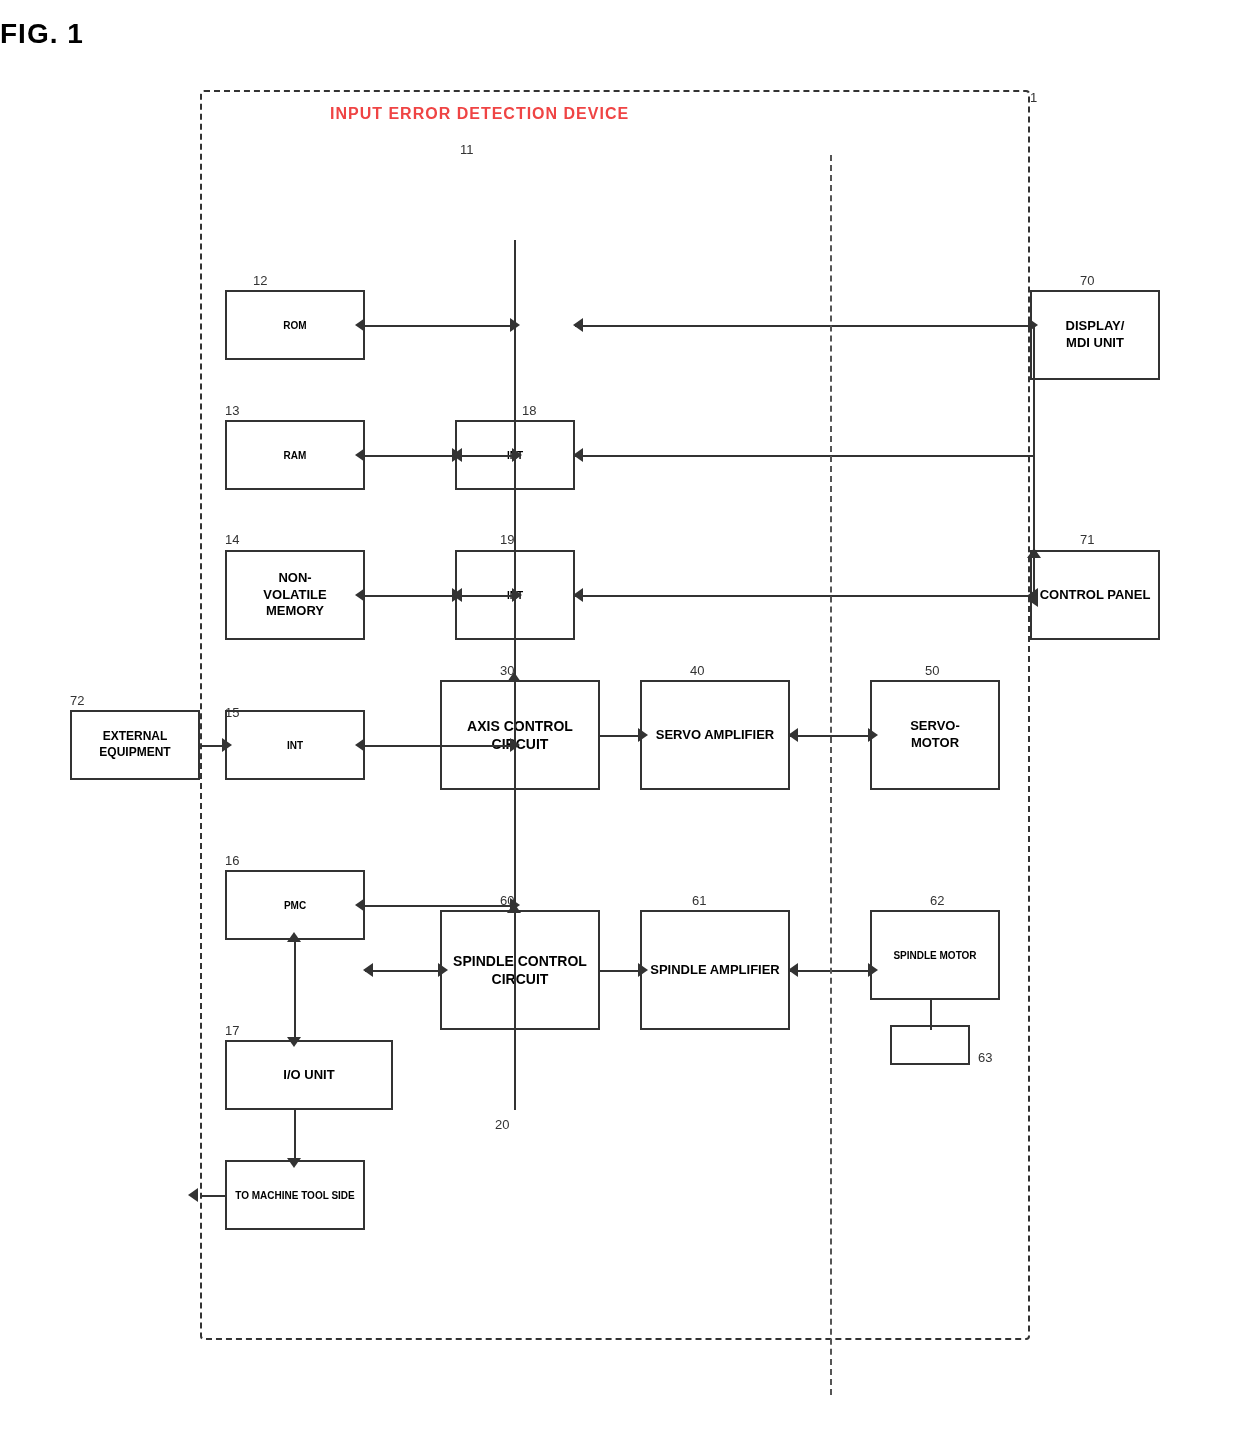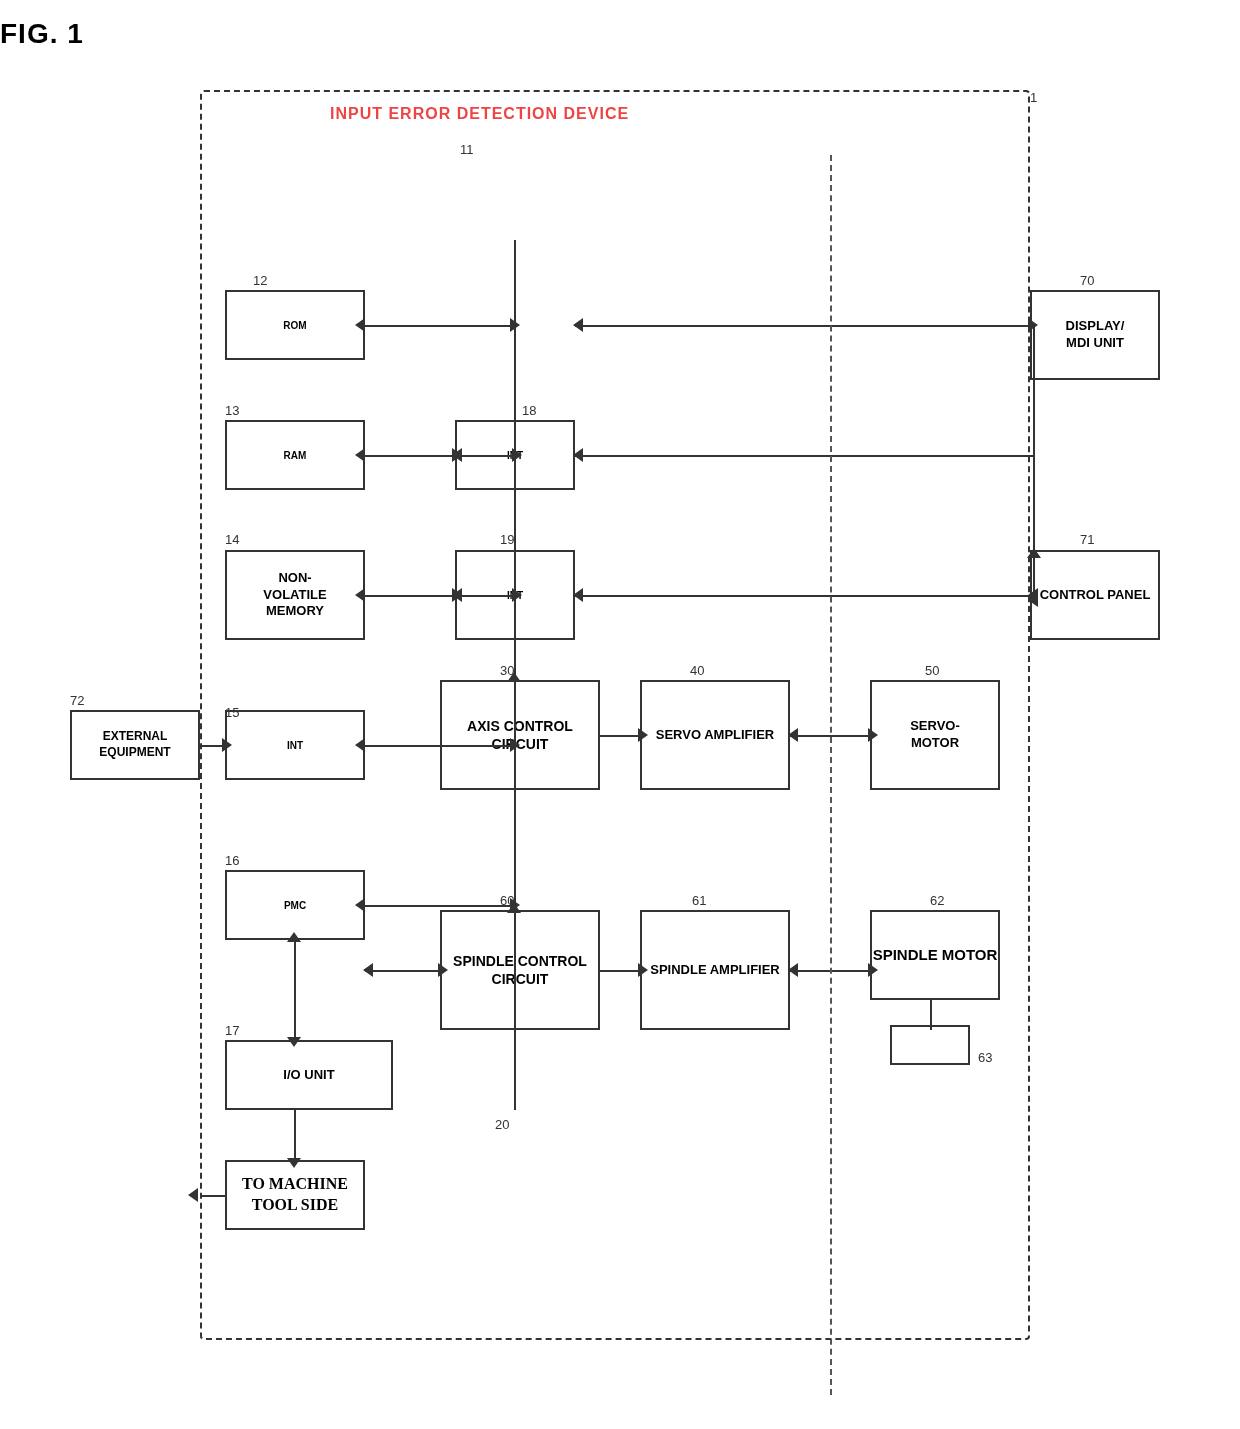--- a/index.html
+++ b/index.html
@@ -167,21 +167,21 @@
   <div class="box" style="left:370px; top:850px; width:160px; height:120px; font-size:14px;">
     <span style="white-space:pre-line;text-align:center;">SPINDLE CONTROL CIRCUIT</span>
   </div>
   <div class="label-ref" style="left:430px; top:833px;">60</div>
 
   <div class="box" style="left:570px; top:850px; width:150px; height:120px; font-size:13px;">
     <span style="white-space:pre-line;">SPINDLE AMPLIFIER</span>
   </div>
   <div class="label-ref" style="left:622px; top:833px;">61</div>
 
-  <div class="box" style="left:800px; top:850px; width:130px; height:90px; font-size:15px;">
+  <div class="box" style="left:800px; top:850px; width:130px; height:90px; font-size:10px;">
     <span style="white-space:pre-line;">SPINDLE MOTOR</span>
   </div>
   <div class="label-ref" style="left:860px; top:833px;">62</div>
 
   <div class="box" style="left:820px; top:965px; width:80px; height:40px; font-size:11px; border:2px solid #333;">
   </div>
   <div class="label-ref" style="left:908px; top:990px;">63</div>
 
   <div class="box" style="left:960px; top:230px; width:130px; height:90px; font-size:13px;">
     <span style="white-space:pre-line;">DISPLAY/
@@ -192,21 +192,21 @@
   <div class="box" style="left:960px; top:490px; width:130px; height:90px; font-size:13px;">
     <span style="white-space:pre-line;">CONTROL PANEL</span>
   </div>
   <div class="label-ref" style="left:1010px; top:472px;">71</div>
 
   <div class="box" style="left:0px; top:650px; width:130px; height:70px; font-size:12px; border:2px solid #333;">
     <span style="white-space:pre-line; text-align:center;">EXTERNAL EQUIPMENT</span>
   </div>
   <div class="label-ref" style="left:0px; top:633px;">72</div>
 
-  <div class="box" style="left:155px; top:1100px; width:140px; height:70px; font-size:16px; border:2px solid #333;font-family:Liberation Serif, serif;">
+  <div class="box" style="left:155px; top:1100px; width:140px; height:70px; font-size:10px; border:2px solid #333;">
     <span style="white-space:pre-line; text-align:center;">TO MACHINE TOOL SIDE</span>
   </div>
 
   <div class="vline" style="left:444px; top:180px; height:870px;"></div>
 
   <div class="label-ref" style="left:425px; top:1057px;">20</div>
 
   <div class="hline" style="left:295px; top:265px; width:150px;"></div>
   <div class="arrow-left" style="left:285px; top:258px;"></div>
   <div class="arrow-right" style="left:440px; top:258px;"></div>

